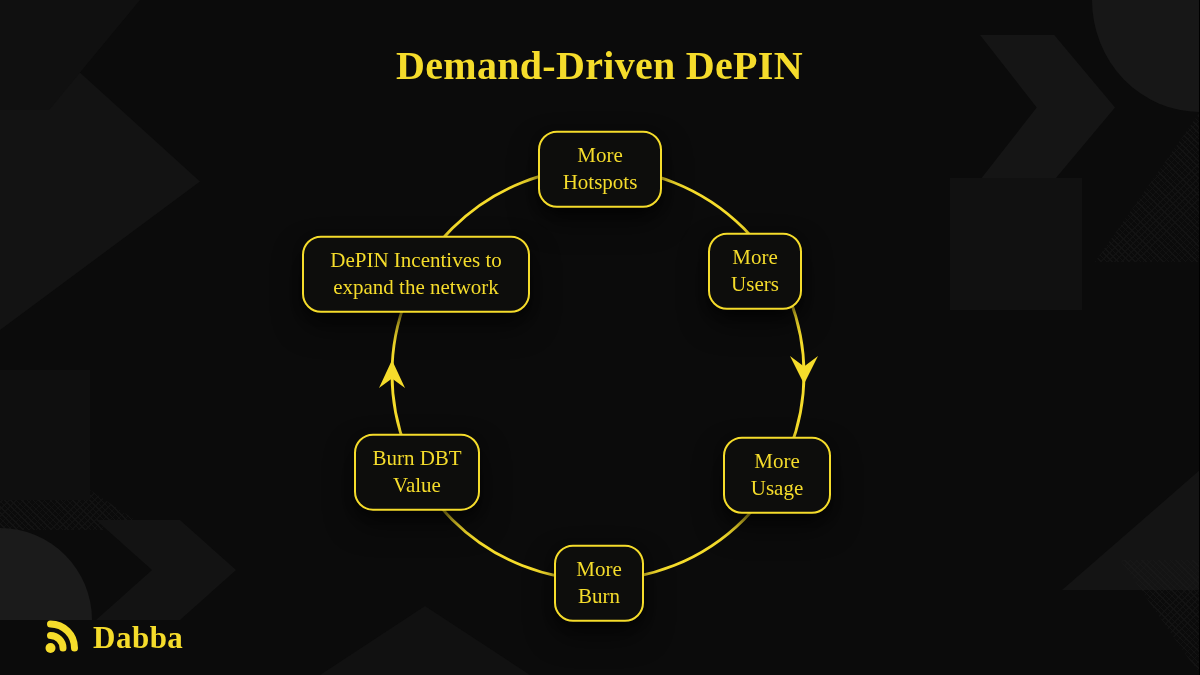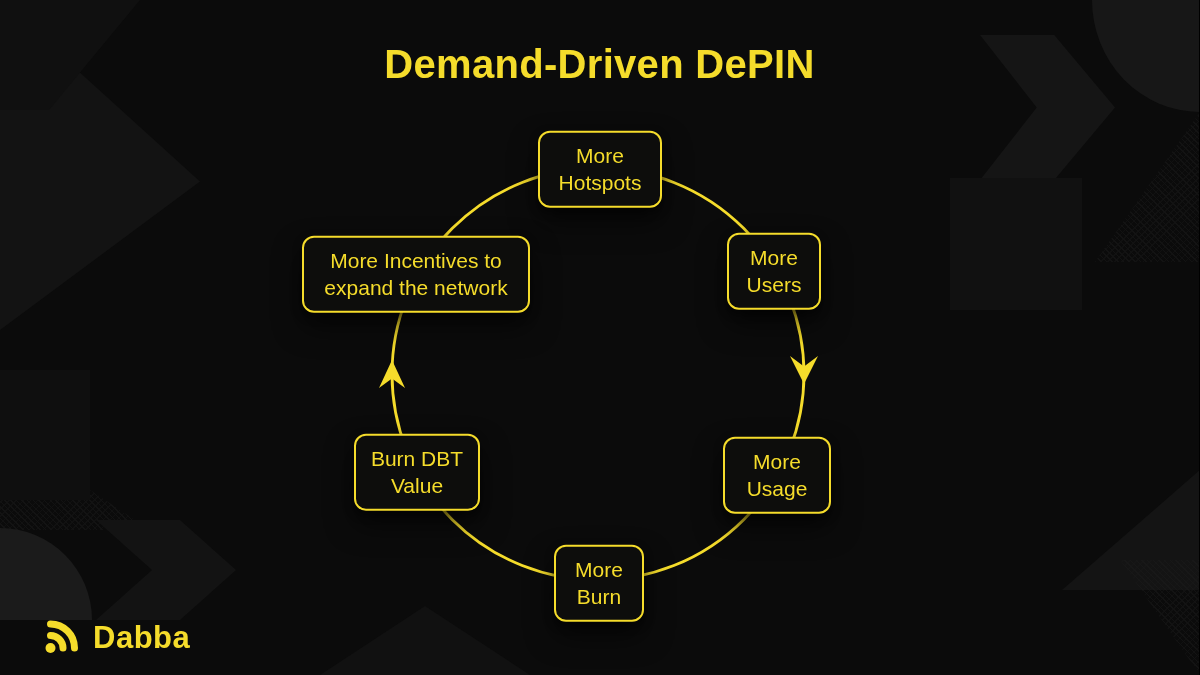--- a/index.html
+++ b/index.html
@@ -7,21 +7,21 @@
     --bg:#0B0B0B;
     --node-bg:#0D0D0C;
   }
   *{margin:0;padding:0;box-sizing:border-box;}
   html,body{background:#000;}
   .stage{
     position:relative;
     width:1199px;height:675px;
     background:var(--bg);
     overflow:hidden;
-    font-family:Liberation Sans, sans-serif;
+    font-family:Liberation Serif, serif;
     padding-left:11px;
   }
   
   .bgp{position:absolute;}
   .hatch{
     background:repeating-linear-gradient(45deg,#1d1d1d 0 1px,transparent 1px 4px),
                repeating-linear-gradient(-45deg,#181818 0 1px,transparent 1px 5px);
     opacity:.55;
   }
   .s1{left:0;top:42;width:200px;height:330px;background:#131313;clip-path:polygon(0 0,100% 55%,0 100%);}
@@ -45,30 +45,30 @@
     color:var(--accent);
   }
   
   .ring{position:absolute;left:0;top:0;}
   
   .node{
     position:absolute;
     transform:translate(-50%,-50%);
     background:var(--node-bg);
     border:2px solid var(--accent);
-    border-radius:12px;
+    border-radius:19px;
     color:var(--accent);
     font-size:21px;line-height:1.3;
     display:flex;align-items:center;justify-content:center;
     text-align:center;
     padding:9px 8px;
     box-shadow:0 14px 28px rgba(0,0,0,.55),0 4px 10px rgba(0,0,0,.4);
   }
   .n-hotspots{left:600px;top:169px;width:124px;}
-  .n-users{left:774px;top:271px;width:94px;}
+  .n-users{left:755px;top:271px;width:94px;}
   .n-usage{left:777px;top:475px;width:108px;}
   .n-burn{left:599px;top:583px;width:90px;}
   .n-dbt{left:417px;top:472px;width:126px;}
   .n-incentives{left:416px;top:274px;width:228px;}
   
   .logo{
     position:absolute;left:44px;bottom:19px;
     display:flex;align-items:flex-start;gap:9px;
   }
   .logo-text{
@@ -103,21 +103,21 @@
     <circle cx="598" cy="374" r="206" fill="none" stroke="var(--accent)" stroke-width="2.8"></circle>
     <path d="M790 356 L804 384 L818 356 L804 366.5 Z" fill="var(--accent)"></path>
     <path d="M379 388 L392 360 L405 388 L392 378.5 Z" fill="var(--accent)"></path>
   </svg>
 
   <div class="node n-hotspots">More Hotspots</div>
   <div class="node n-users">More Users</div>
   <div class="node n-usage">More Usage</div>
   <div class="node n-burn">More Burn</div>
   <div class="node n-dbt">Burn DBT Value</div>
-  <div class="node n-incentives">More Incentives to expand the network</div>
+  <div class="node n-incentives">DePIN Incentives to expand the network</div>
 
   <div class="logo">
     <svg width="40" height="34" viewBox="0 0 38 34">
       <circle cx="5.5" cy="28" r="5" fill="var(--accent)"></circle>
       <path d="M5.5 15.5 A 12.5 12.5 0 0 1 18 28" fill="none" stroke="var(--accent)" stroke-width="7" stroke-linecap="round"></path>
       <path d="M5.5 4 A 24 24 0 0 1 29.5 28" fill="none" stroke="var(--accent)" stroke-width="7" stroke-linecap="round"></path>
     </svg>
     <span class="logo-text">Dabba</span>
   </div>
 

